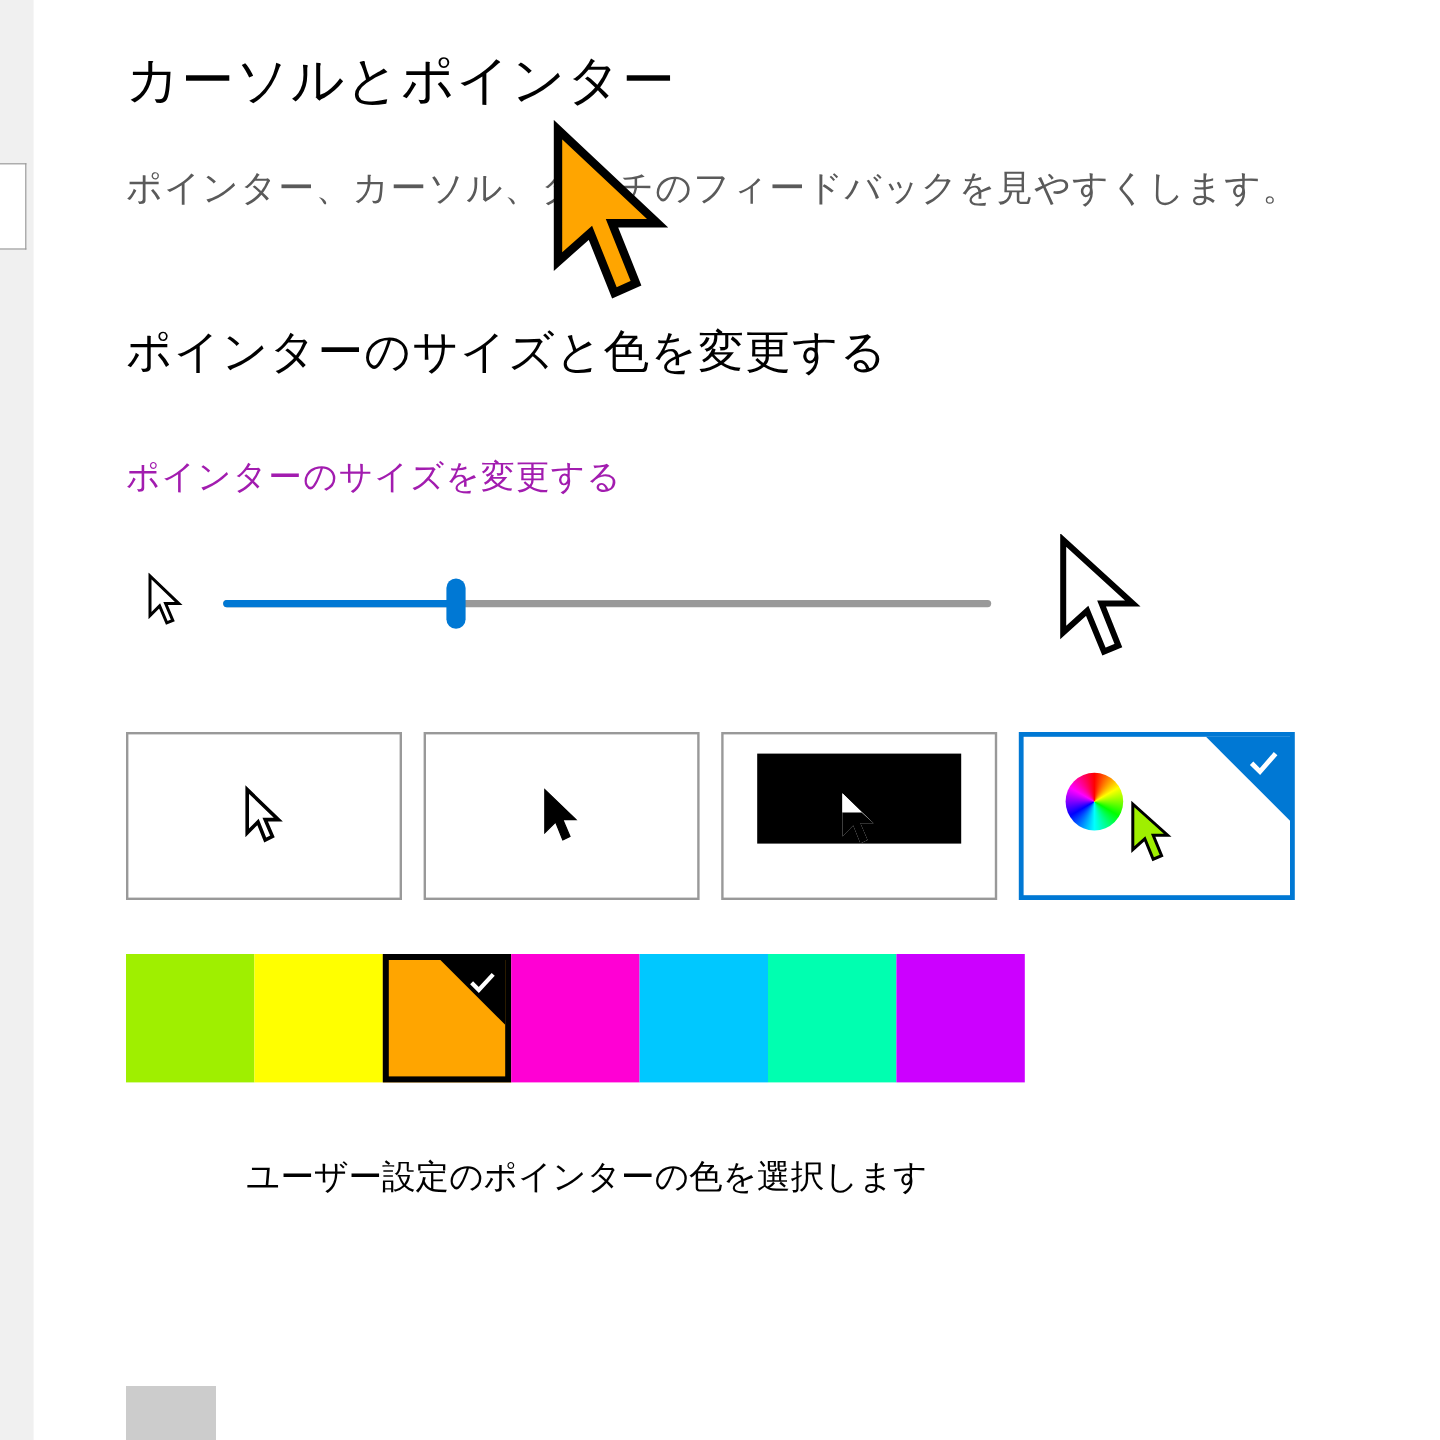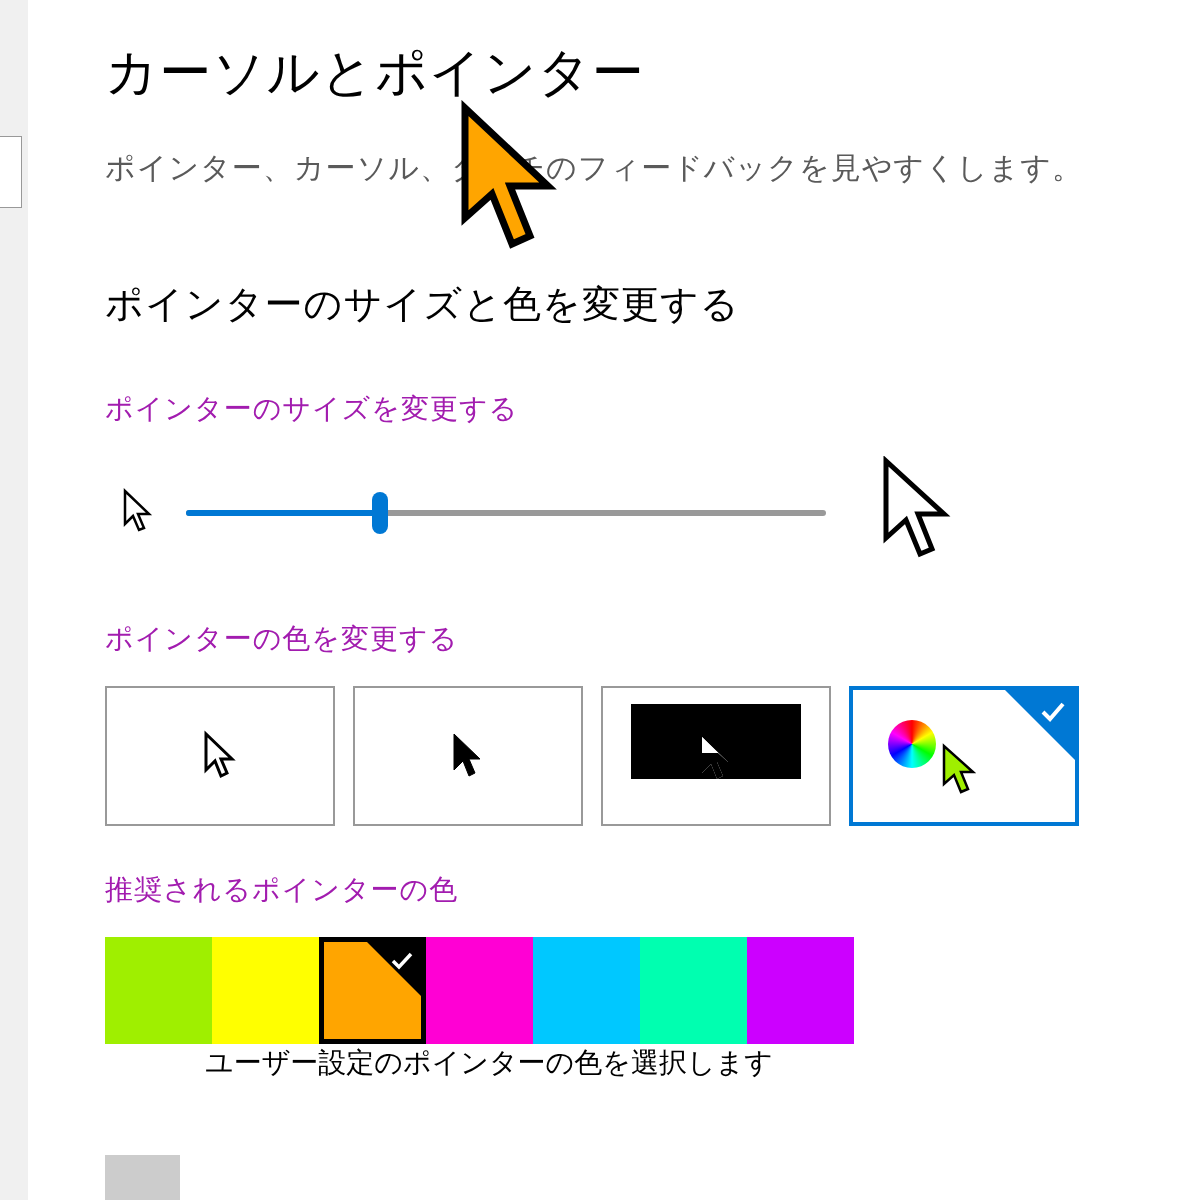--- a/index.html
+++ b/index.html
@@ -33,21 +33,21 @@
       border: 1px solid #999;
       border-left: none;
     }
     .content {
       position: absolute;
       left: 105px;
       top: 38px;
       width: 1060px;
     }
     .page-title {
-      font-size: 52px;
+      font-size: 44px;
       font-weight: 400;
       color: #000;
       margin-bottom: 40px;
       letter-spacing: 1px;
     }
     .page-subtitle {
       font-size: 30px;
       color: #5a5a5a;
       margin-bottom: 90px;
       letter-spacing: 1px;
@@ -188,20 +188,21 @@
     .large-cursor-overlay {
       position: absolute;
       left: 450px;
       top: 100px;
       pointer-events: none;
       z-index: 100;
     }
     .bottom-text {
       font-size: 28px;
       color: #000;
+      margin-top: 60px;
       margin-left: 100px;
     }
     .bottom-swatch {
       position: absolute;
       left: 105px;
       top: 1155px;
       width: 75px;
       height: 45px;
       background: #ccc;
     }
@@ -230,21 +231,20 @@
       <div class="slider-fill"></div>
       <div class="slider-thumb"></div>
     </div>
     <span>
       <svg width="86" height="110" viewBox="0 0 86 110">
         <path d="M 10 5 L 10 82 L 30 64 L 44 98 L 56 93 L 42 58 L 68 58 Z" fill="#fff" stroke="#000" stroke-width="5"></path>
       </svg>
     </span>
   </div>
 
-  <p class="setting-label">ポインターの色を変更する</p>
 
   <div class="color-options">
     <div class="color-option">
       <svg width="40" height="52" viewBox="0 0 40 52">
         <path d="M 6 4 L 6 40 L 15 31 L 21 46 L 27 43 L 21 29 L 32 29 Z" fill="#fff" stroke="#000" stroke-width="3"></path>
       </svg>
     </div>
     <div class="color-option">
       <svg width="40" height="52" viewBox="0 0 40 52">
         <path d="M 6 4 L 6 40 L 15 31 L 21 46 L 27 43 L 21 29 L 32 29 Z" fill="#000" stroke="#000" stroke-width="1"></path>
@@ -265,21 +265,20 @@
             <path d="M 4 14 L 11 21 L 24 6" stroke="#fff" stroke-width="4" fill="none"></path>
           </svg>
       </span>
       <div class="color-wheel"></div>
       <svg width="44" height="56" viewBox="0 0 44 56" style="position:absolute; left:85px; top:52px;">
         <path d="M 6 4 L 6 42 L 16 33 L 23 50 L 30 47 L 23 30 L 35 30 Z" fill="#9fef00" stroke="#000" stroke-width="2.5"></path>
       </svg>
     </div>
   </div>
 
-  <p class="setting-label">推奨されるポインターの色</p>
 
   <div class="swatch-row">
     <div class="swatch" style="background:#9fef00;"></div>
     <div class="swatch" style="background:#ffff00;"></div>
     <div class="swatch selected" style="background:#ffa500;">
       <div class="swatch-corner"></div>
       <span class="swatch-check">
         <svg width="26" height="26" viewBox="0 0 26 26">
             <path d="M 4 13 L 10 19 L 22 6" stroke="#fff" stroke-width="3.5" fill="none"></path>
           </svg>

